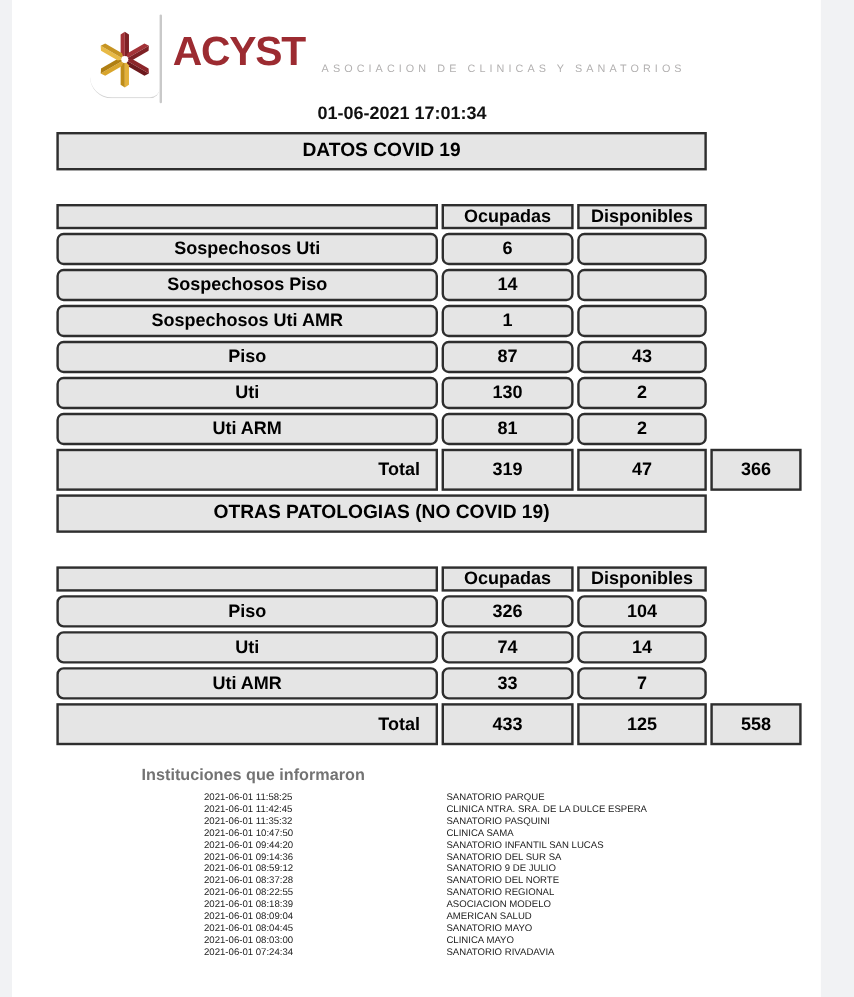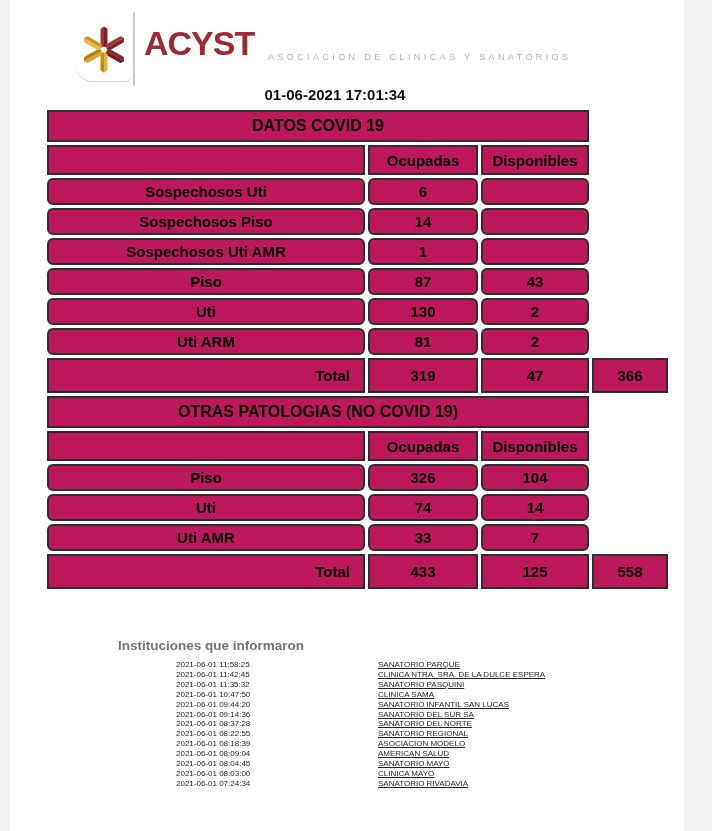--- a/index.html
+++ b/index.html
@@ -53,46 +53,46 @@
   
   .tables {
     position:absolute; left:37px; top:110px;
     display:flex; flex-direction:column; gap:3px;
   }
   .trow { display:flex; gap:3px; }
   .cell {
     border:2px solid #2e2e2e;
     display:flex; align-items:center; justify-content:center;
     font-weight:bold; font-size:15px; color:#000;
-    background:#be185d;
+    background:#e5e5e5;
   }
   .c-full { width:542px; }
   .c-lbl  { width:318px; }
   .c-occ  { width:110px; }
   .c-dis  { width:108px; }
   .c-gt   { width:76px; }
   .h-title { height:32px; }
-  .h-hdr   { height:30px; }
+  .h-hdr   { height:21px;margin-top:25px; }
   .h-data  { height:27px;border-radius:6px; }
   .h-tot   { height:35px; }
   .cell.title-cell { font-size:16px; }
   .cell.total-lbl { justify-content:flex-end; padding-right:13px; }
 
   
   .inst-heading {
     position:absolute; left:108px; top:638px;
     font-size:13.5px; font-weight:bold; color:#737373;
   }
   .inst-list {
     position:absolute; left:160px; top:660px;
     font-size:8px; color:#222; line-height:9.9px;
   }
   .inst-row { display:flex; }
-  .inst-ts { width:202px;margin-left:6px; }
-  .inst-name { white-space:nowrap;text-decoration:underline; }
+  .inst-ts { width:202px; }
+  .inst-name { white-space:nowrap; }
 </style>
 </head>
 <body>
 
 <div class="paper">
 
   <div class="logo-card">
     <svg viewBox="0 0 100 100">
       <g transform="rotate(0,50,52)">
         <polygon points="44,16 50,12 50,50 44,44" fill="#a33237"></polygon>
@@ -230,20 +230,24 @@
       </div>
     <div class="inst-row">
         <span class="inst-ts">2021-06-01 09:44:20</span>
         <span class="inst-name">SANATORIO INFANTIL SAN LUCAS</span>
       </div>
     <div class="inst-row">
         <span class="inst-ts">2021-06-01 09:14:36</span>
         <span class="inst-name">SANATORIO DEL SUR SA</span>
       </div>
     <div class="inst-row">
+        <span class="inst-ts">2021-06-01 08:59:12</span>
+        <span class="inst-name">SANATORIO 9 DE JULIO</span>
+      </div>
+    <div class="inst-row">
         <span class="inst-ts">2021-06-01 08:37:28</span>
         <span class="inst-name">SANATORIO DEL NORTE</span>
       </div>
     <div class="inst-row">
         <span class="inst-ts">2021-06-01 08:22:55</span>
         <span class="inst-name">SANATORIO REGIONAL</span>
       </div>
     <div class="inst-row">
         <span class="inst-ts">2021-06-01 08:18:39</span>
         <span class="inst-name">ASOCIACION MODELO</span>

